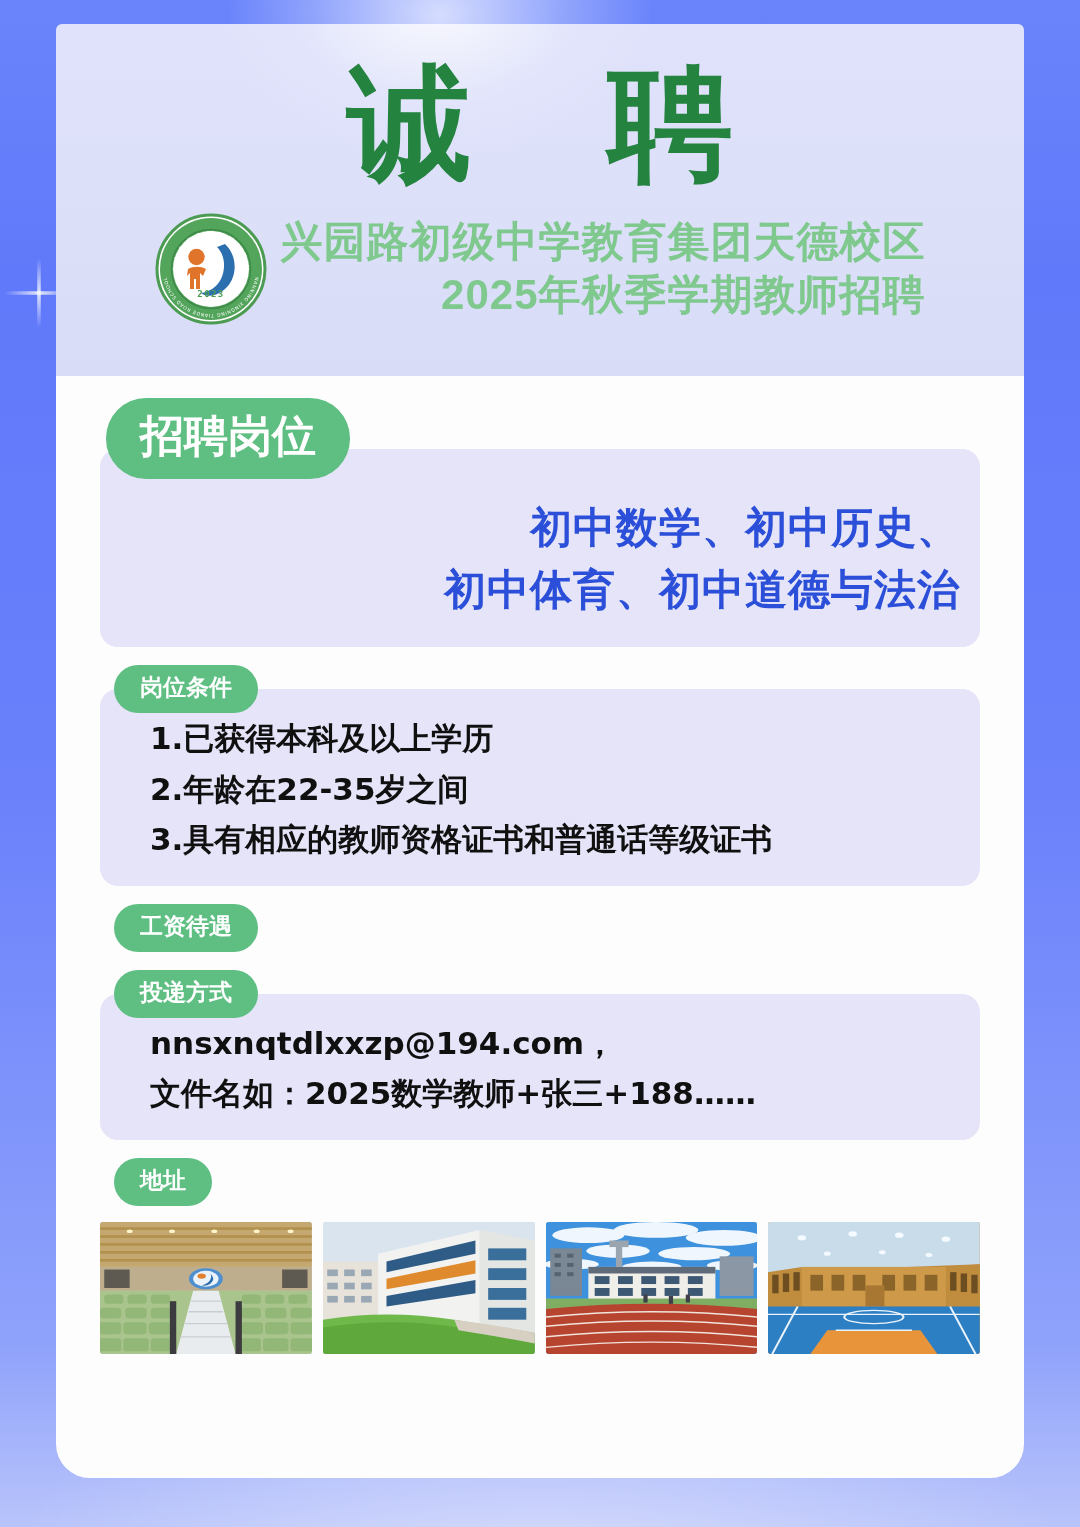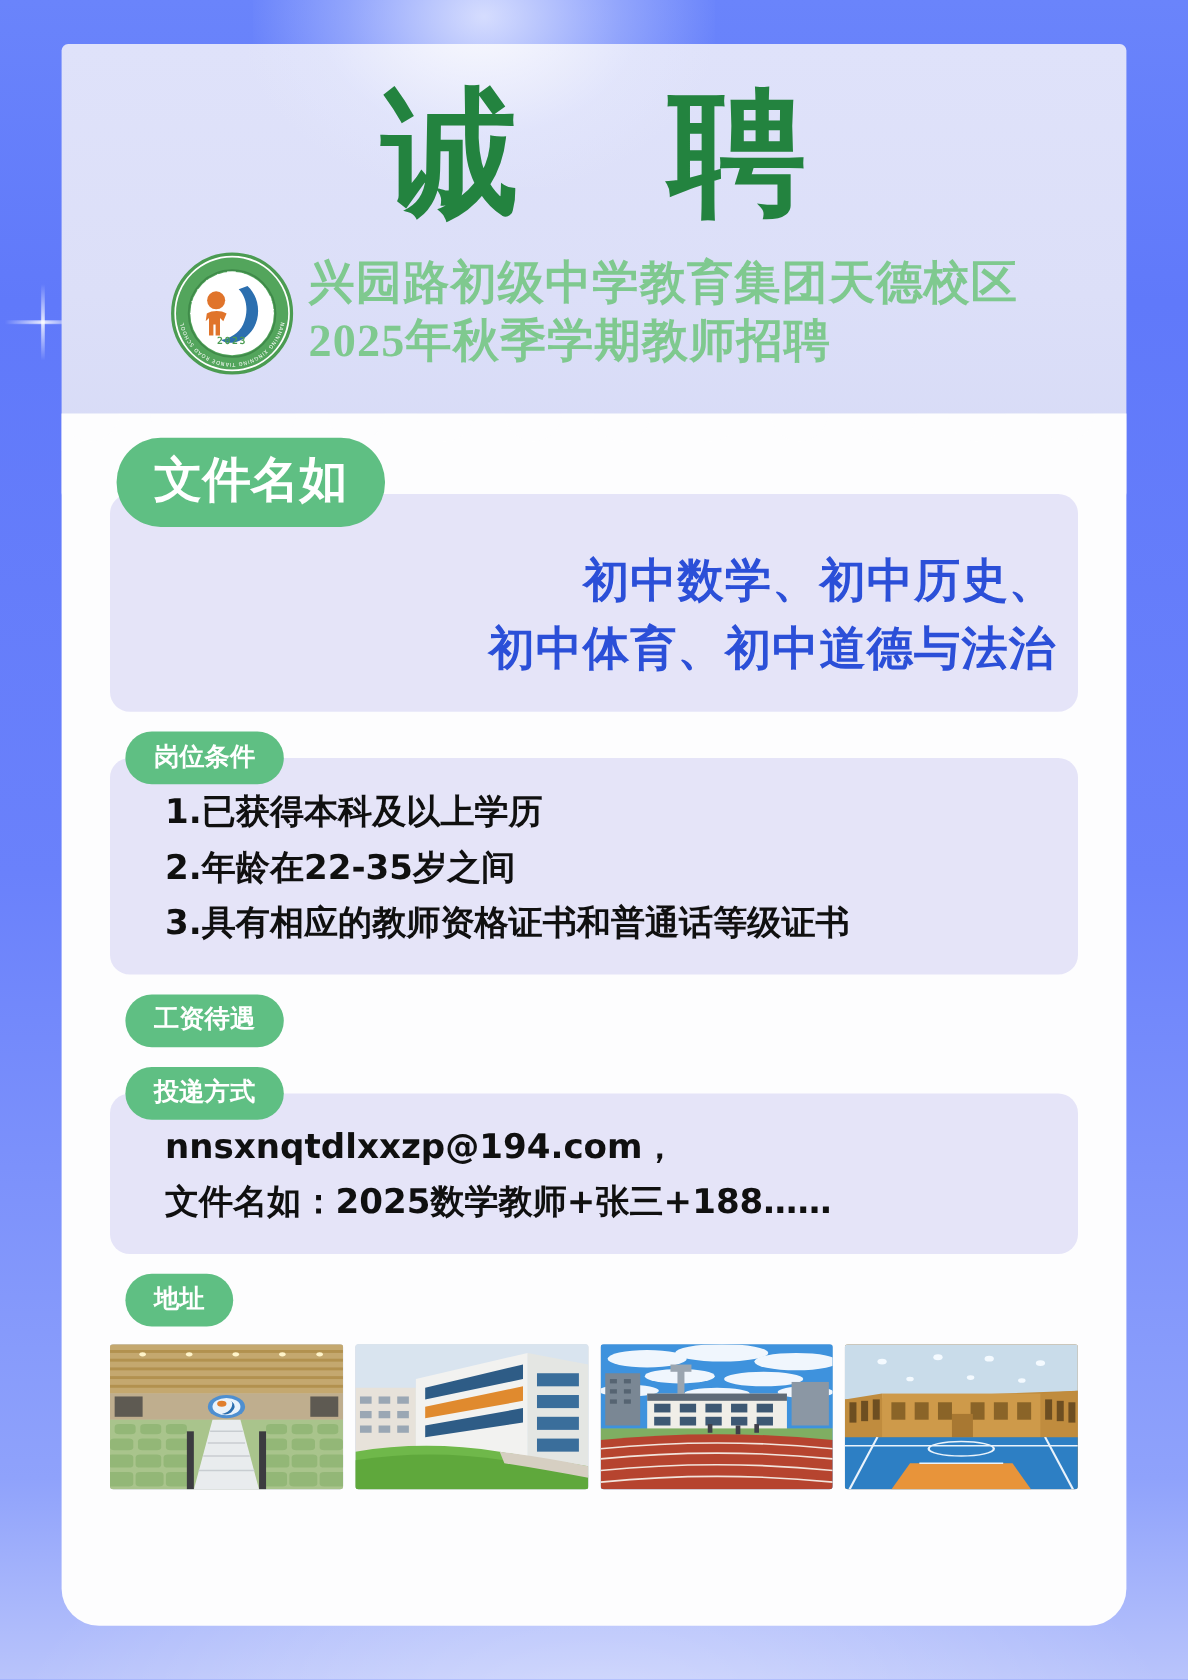--- a/index.html
+++ b/index.html
@@ -43,21 +43,21 @@
   }
   .sparkle i.v{left:50%;top:0;width:4px;height:100%;transform:translateX(-50%);
     -webkit-mask-image:linear-gradient(180deg,transparent,#000 48%,#000 52%,transparent);
             mask-image:linear-gradient(180deg,transparent,#000 48%,#000 52%,transparent);}
   .sparkle i.h{top:50%;left:0;height:4px;width:100%;transform:translateY(-50%);
     -webkit-mask-image:linear-gradient(90deg,transparent,#000 48%,#000 52%,transparent);
             mask-image:linear-gradient(90deg,transparent,#000 48%,#000 52%,transparent);}
 
   
   .header-card{
-    position:absolute;left:56px;top:40px;width:968px;height:414px;
+    position:absolute;left:56px;top:24px;width:968px;height:414px;
     background:linear-gradient(180deg,#DFE2FA 0%,#DCDFF8 55%,#D6DAF6 100%);
     border-radius:6px;
     overflow:hidden;
   }
   .header-card .hglow{
     position:absolute;left:170px;top:-190px;width:420px;height:320px;
     background:radial-gradient(ellipse at center,rgba(255,255,255,.85) 0%,rgba(232,236,255,.30) 50%,rgba(232,236,255,0) 75%);
   }
   .title-main{
     position:relative;
@@ -69,26 +69,26 @@
     text-indent:46px;
     color:#23833F;
     font-family:"DejaVu Sans","Liberation Sans",sans-serif;
   }
   .subtitle-row{
     position:relative;
     display:flex;align-items:center;justify-content:center;
     gap:14px;margin-top:22px;padding:0 18px;
   }
   .subtitle-text{
-    text-align:left;
+    text-align:right;
     font-size:42px;line-height:1.25;
     font-weight:bold;
     color:#7FC98F;
     letter-spacing:1px;
-    font-family:Liberation Serif, serif;
+    font-family:Liberation Sans, sans-serif;
   }
   .subtitle-text .l2{display:block;}
 
   
   .logo{
     position:relative;flex:0 0 auto;width:112px;height:112px;
   }
   .logo svg{display:block;width:112px;height:112px;}
 
   
@@ -218,21 +218,21 @@
       </div>
     </div>
   </div>
 
   <div class="main-card">
     <div class="scallop"></div>
 
     <div class="card-body">
 
       <div class="sec-positions">
-        <span class="pill pill-lg">文件名如</span>
+        <span class="pill pill-lg">招聘岗位</span>
         <div class="panel panel-positions">
           <span>初中数学、初中历史、</span><br>
           <span>初中体育、初中道德与法治</span>
         </div>
       </div>
 
       <div class="sec">
         <span class="pill pill-sm">岗位条件</span>
         <div class="panel">
           <span class="line indent">1.已获得本科及以上学历</span>

